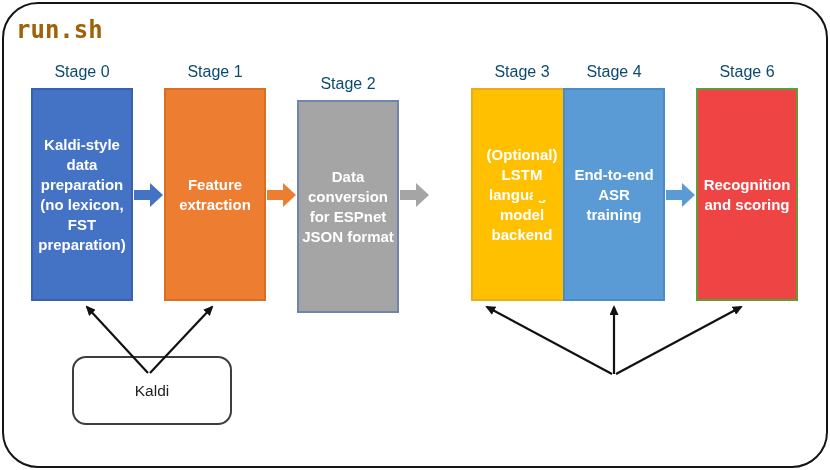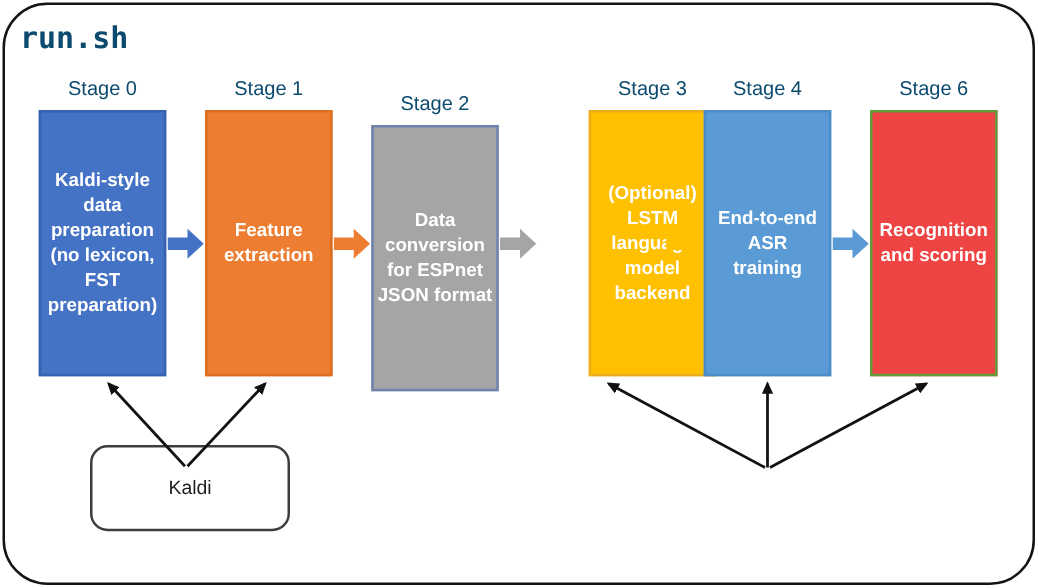--- a/index.html
+++ b/index.html
@@ -24,21 +24,21 @@
     border-radius: 36px;
     pointer-events: none;
   }
   .title {
     position: absolute;
     left: 16px;
     top: 16px;
     font-family: "DejaVu Sans Mono", monospace;
     font-weight: bold;
     font-size: 24px;
-    color: #0c4a6e;
+    color: #a16207;
     letter-spacing: 0px;
   }
   .stage-col {
     position: absolute;
     top: 58px;
     width: 102px;
   }
   .stage-col.c0 { left: 31px; }
   .stage-col.c1 { left: 164px; }
   .stage-col.c2 { left: 297px; margin-top: 12px; }

